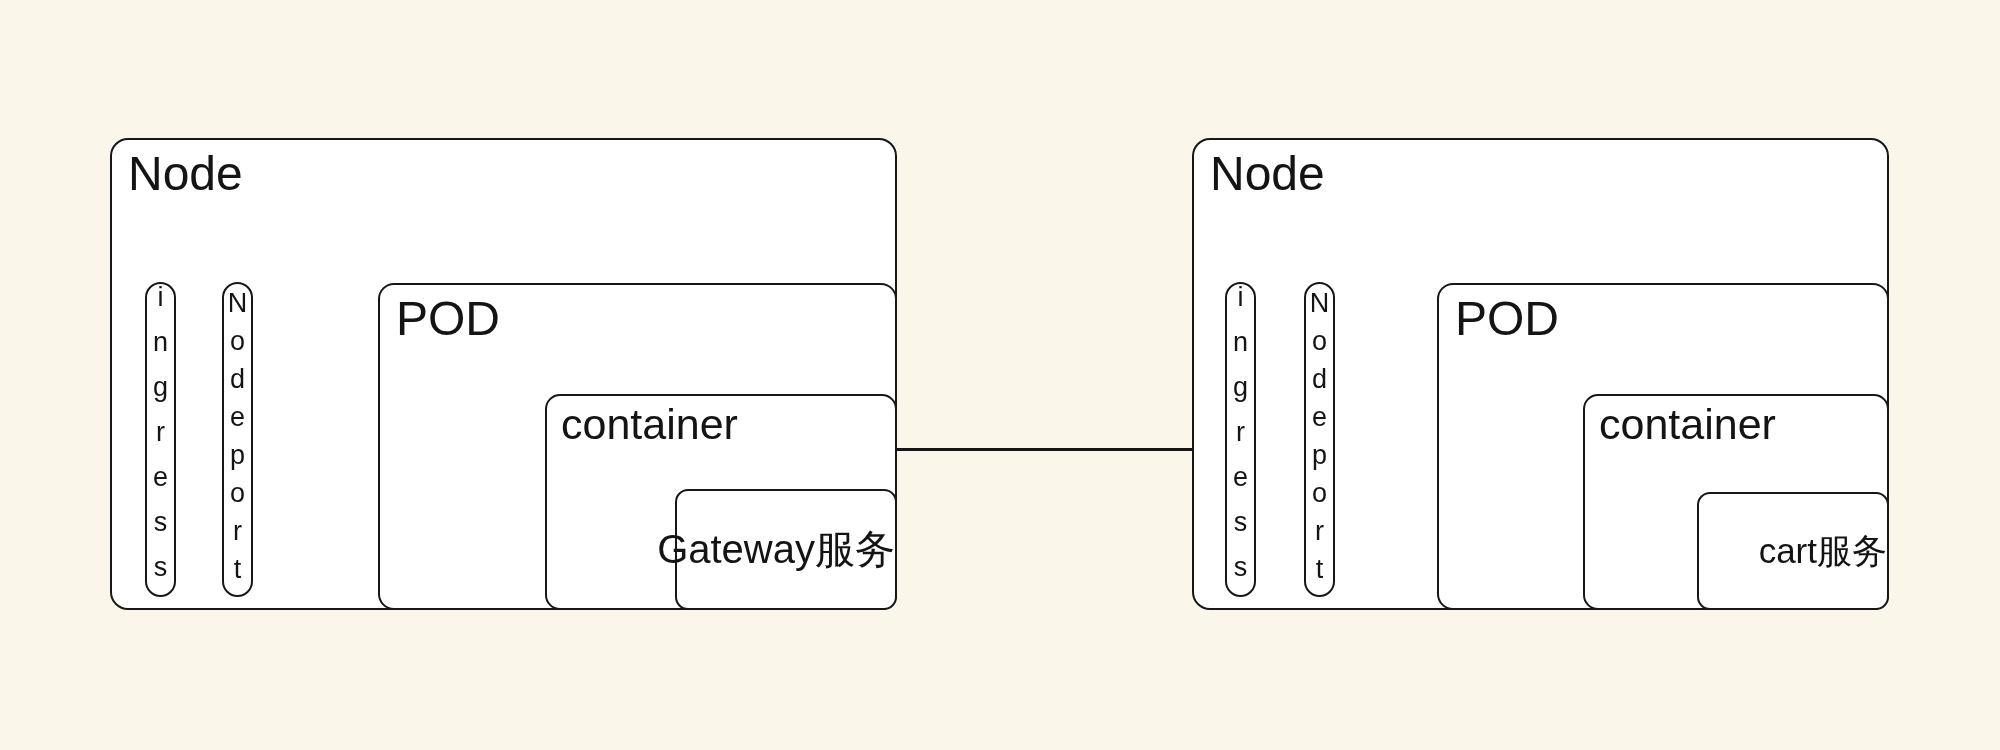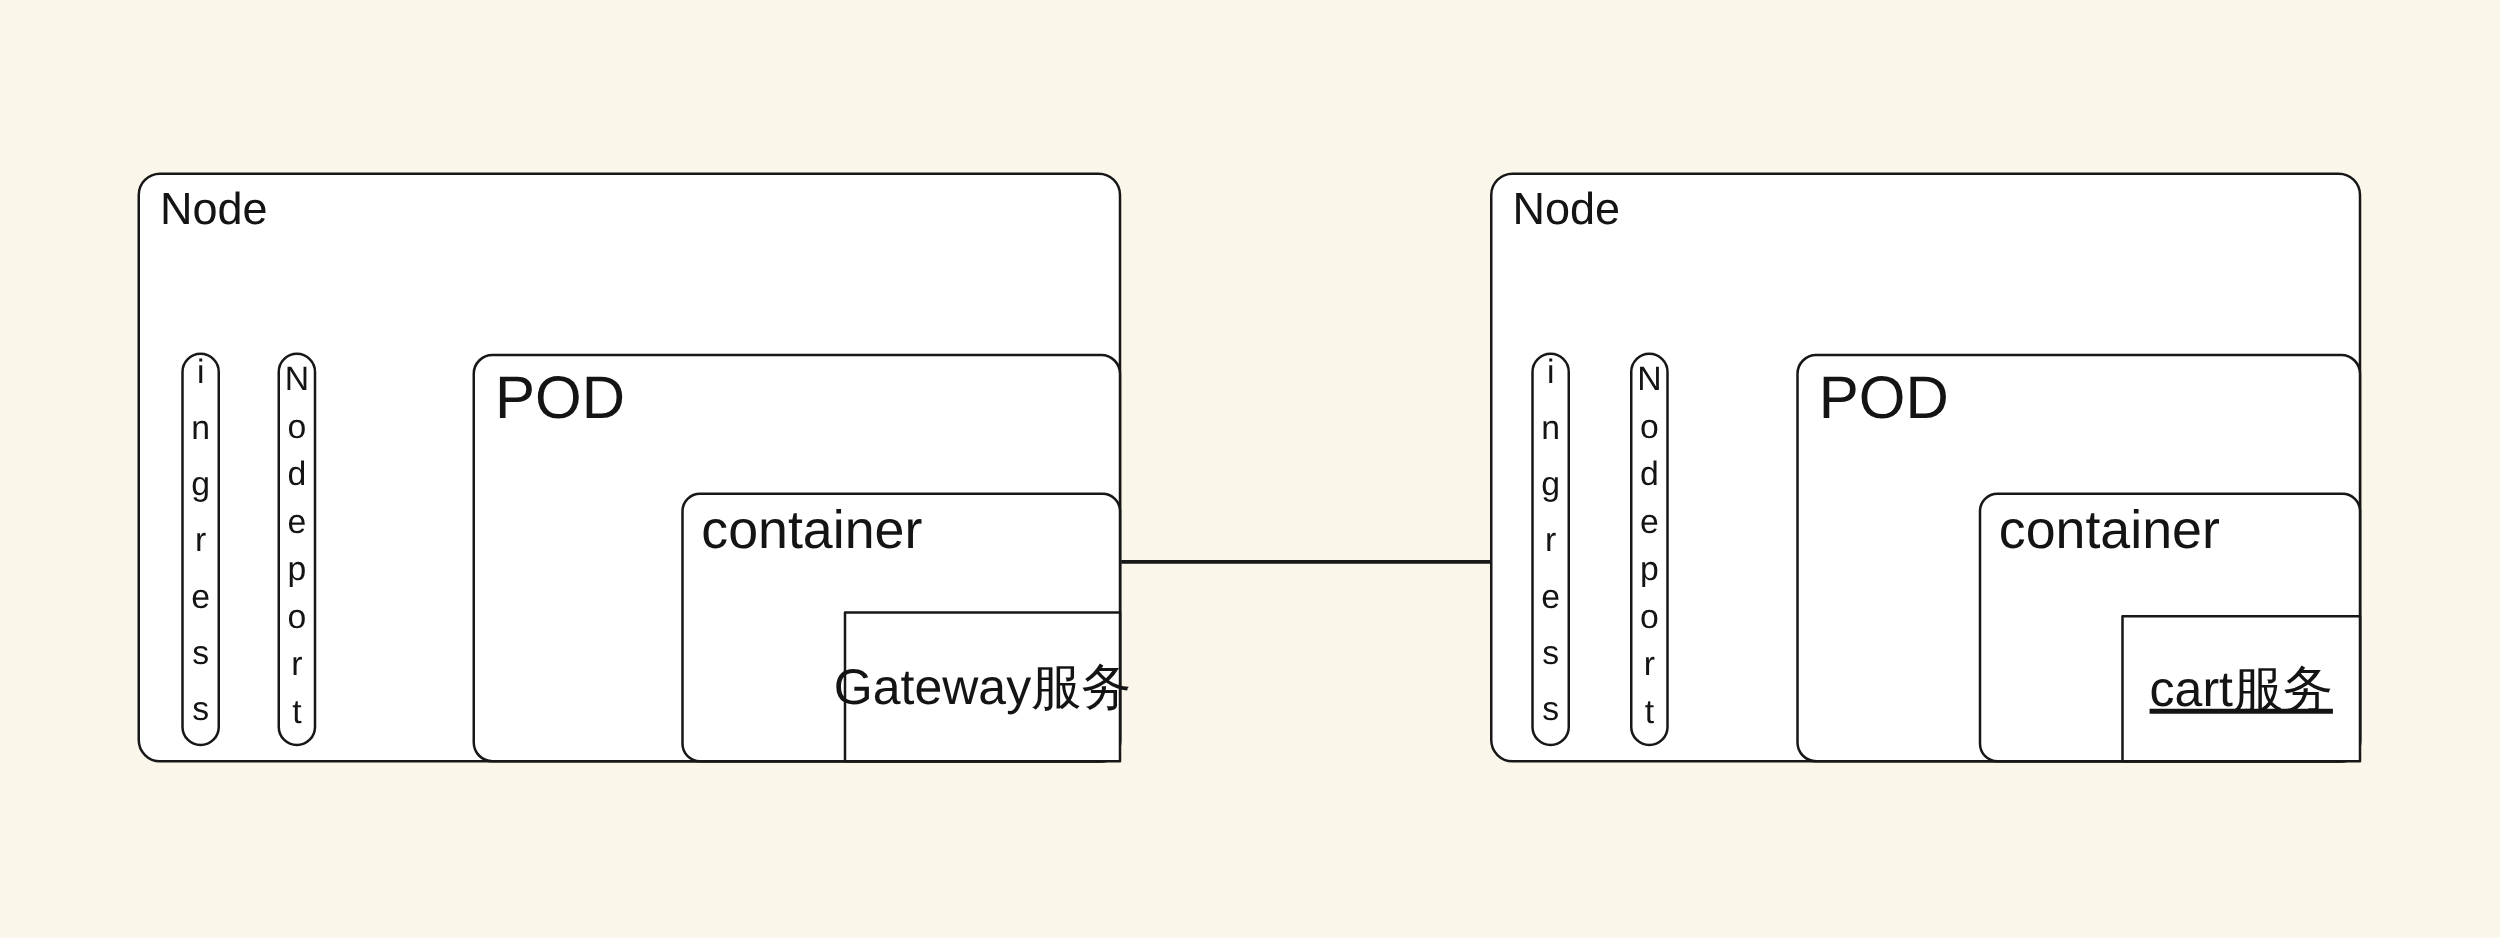--- a/index.html
+++ b/index.html
@@ -17,21 +17,21 @@
     background: #ffffff;
     border: 2.5px solid #171717;
     box-sizing: border-box;
   }
   .node { border-radius: 18px; }
   .node-left  { left: 110px;  top: 138px; width: 787px; height: 472px; }
   .node-right { left: 1192px; top: 138px; width: 697px; height: 472px; }
   .node-title {
     position: absolute;
     left: 16px; top: 6px;
-    font-size: 36px;
+    font-size: 48px;
     line-height: 1.15;
     white-space: nowrap;
   }
   .pill {
     position: absolute;
     top: 142px;
     width: 31px;
     height: 315px;
     border-radius: 16px;
     background: #ffffff;
@@ -69,32 +69,32 @@
   .node-right .containerbox { left: 144px; top: 109px; right: -2px; bottom: -2px; }
   .container-title {
     position: absolute;
     left: 14px; top: 4px;
     font-size: 43px;
     line-height: 1.15;
     white-space: nowrap;
     text-align: center;
   }
   .servicebox {
-    border-radius: 1px;
+    border-radius: 13px;
     display: flex;
     align-items: center;
-    justify-content: center;
+    justify-content: flex-end;
   }
   .node-left  .servicebox { left: 128px; top: 93px; right: -2px; bottom: -2px; }
   .node-right .servicebox { left: 112px; top: 96px; right: -2px; bottom: -2px; }
   .service-label {
     font-size: 40px;
     white-space: nowrap;
   }
-  .node-right .service-label { font-size: 40px; text-decoration: underline; }
+  .node-right .service-label { font-size: 35px; }
   .connector {
     position: absolute;
     left: 897px;
     top: 448px;
     width: 306px;
     height: 2.5px;
     background: #171717;
   }
 </style>
 </head>

